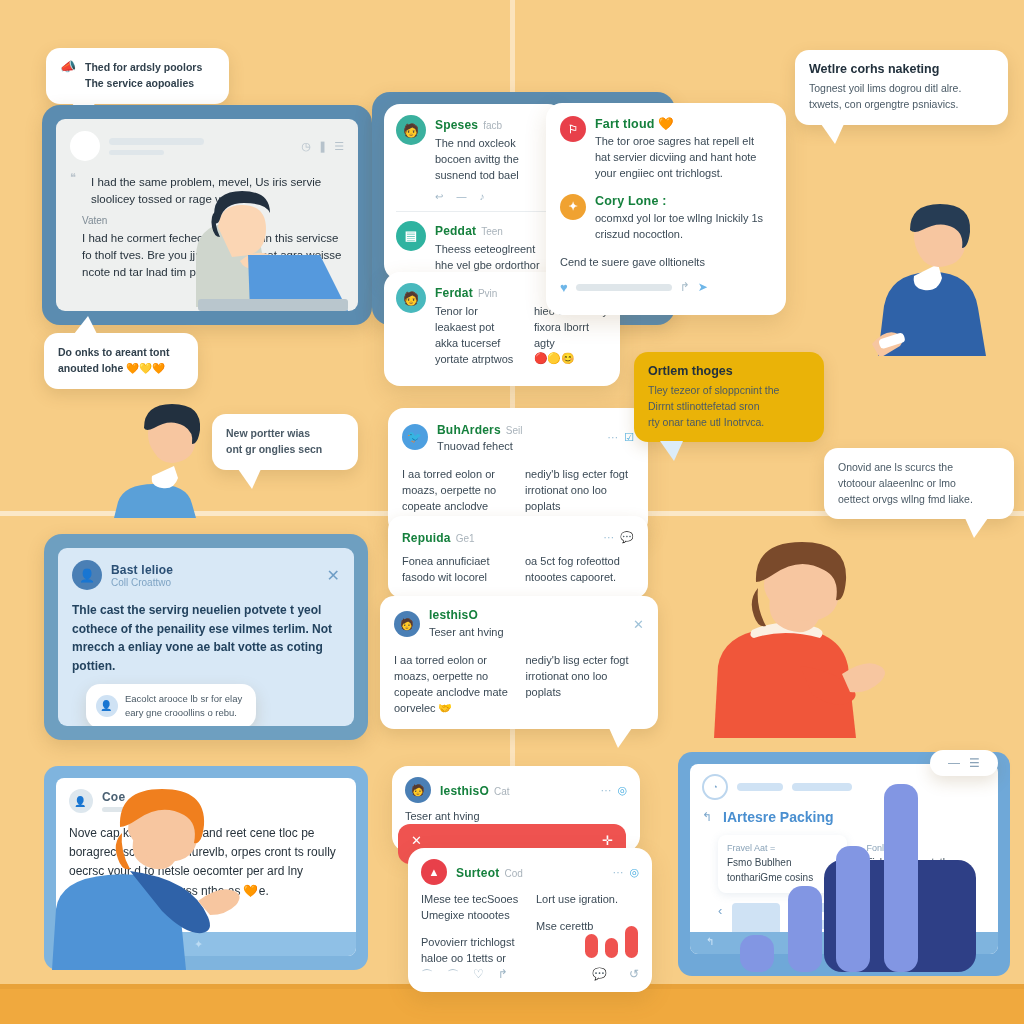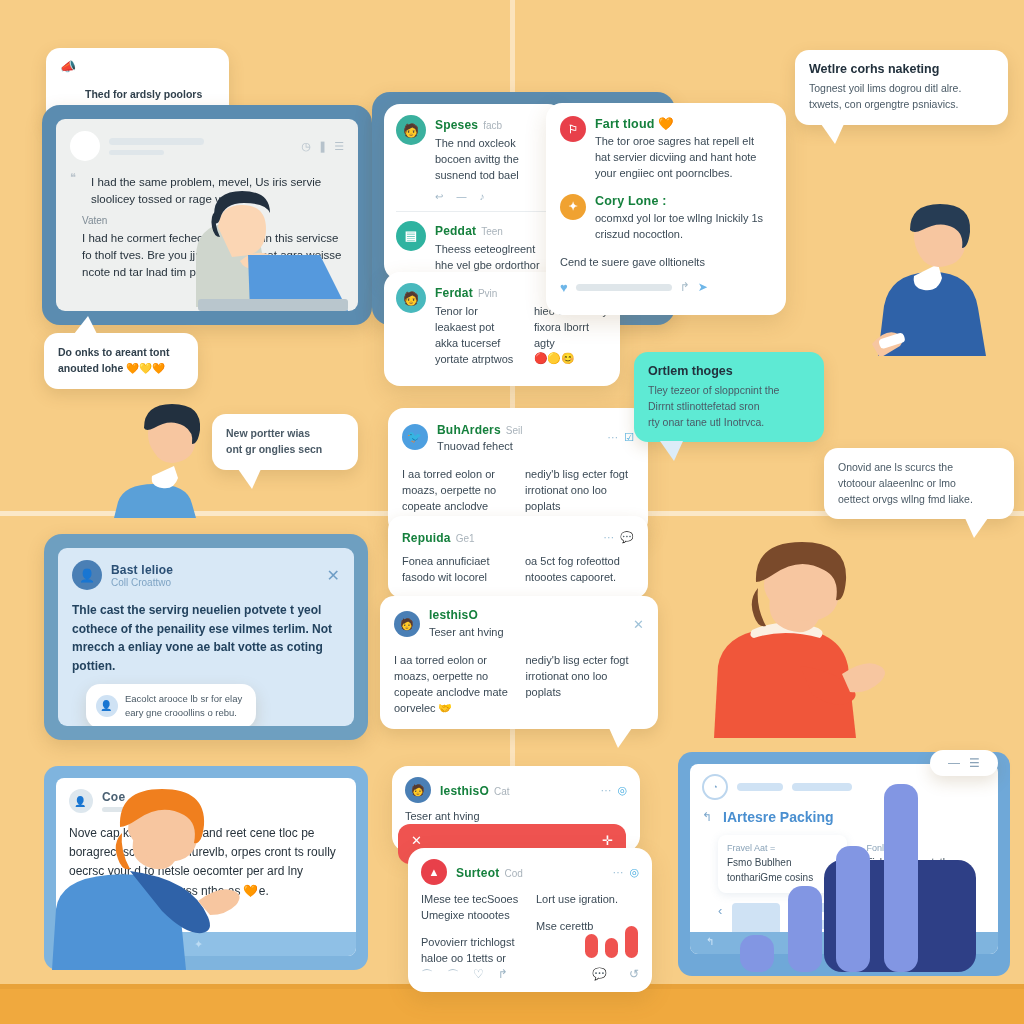--- a/index.html
+++ b/index.html
@@ -39,21 +39,21 @@
   .name{font-weight:bold;font-size:12px;color:#15803d;letter-spacing:.2px;}
   .handle{font-size:10px;color:#a9b3bb;margin-left:5px;}
   .body-txt{font-size:11px;line-height:1.45;color:#3b4a56;margin-top:3px;}
   .sub-txt{font-size:10px;color:#7e8b95;}
   .muted-bar{background:#dfe6ea;border-radius:4px;height:7px;}
   .hr{height:1px;background:#e9edf0;margin:9px 0;}
   .actions{display:flex;gap:13px;color:#9fb6c6;font-size:12px;margin-top:7px;}
 
   
   .bubble{position:absolute;background:#ffffff;border-radius:14px;padding:12px 14px;box-shadow:0 6px 16px rgba(130,95,40,.18);}
-  .bubble-blue{background:#5eead4;}
+  .bubble-blue{background:#eab308;}
   .bubble .tail{position:absolute;width:0;height:0;}
   .tail-bl{border-left:14px solid transparent;border-right:9px solid transparent;border-top:20px solid #fff;bottom:-19px;left:26px;}
   .tail-bl-blue{border-top-color:#dcecf8;}
   .tail-br{border-left:9px solid transparent;border-right:14px solid transparent;border-top:20px solid #fff;bottom:-19px;right:26px;}
   .tail-tl{border-left:14px solid transparent;border-right:9px solid transparent;border-bottom:18px solid #fff;top:-17px;left:30px;}
   .b-title{font-weight:bold;font-size:12.5px;color:#22313d;margin-bottom:5px;}
   .b-txt{font-size:10.5px;line-height:1.5;color:#4a5a66;}
 
   
   .person{position:absolute;}
@@ -72,21 +72,21 @@
 
   <div class="divider-h" style="top:511px"></div>
   <div class="divider-v" style="left:510px"></div>
   <div class="floor-bar"></div>
 
   <div class="bubble" style="left:46px;top:48px;width:155px;">
     <div class="tail tail-bl"></div>
     <div class="row" style="gap:7px;">
       <div style="flex:0 0 18px;font-size:13px;line-height:1;">📣</div>
       <div>
-        <div class="b-txt" style="color:#31414d;font-weight:600;margin-top:27px;">Thed for ardsly poolors</div>
+        <div class="b-txt" style="color:#31414d;font-weight:600;">Thed for ardsly poolors</div>
         <div class="b-txt" style="color:#31414d;font-weight:600;">The service aopoalies</div>
       </div>
     </div>
   </div>
 
   <div class="device monitor" style="left:42px;top:105px;width:302px;height:192px;">
     <div class="screen">
       <div style="padding:12px 14px;">
         <div class="row" style="align-items:center;">
           <div class="avatar" style="background:#fff;border:0;"></div>
@@ -174,21 +174,21 @@
         </div>
       </div>
     </div>
   </div>
 
   <div class="card" style="left:546px;top:103px;width:212px;height:186px;padding:13px 14px;">
     <div class="row">
       <div class="avatar av-red" style="width:26px;height:26px;flex:0 0 26px;font-size:11px;">⚐</div>
       <div style="flex:1;">
         <div class="name" style="font-size:12.5px;">Fart tloud 🧡</div>
-        <div class="body-txt">The tor oroe sagres hat repell elt hat servier dicviing and hant hote your engiiec ont poornclbes.</div>
+        <div class="body-txt">The tor oroe sagres hat repell elt hat servier dicviing and hant hote your engiiec ont trichlogst.</div>
       </div>
     </div>
     <div class="row" style="margin-top:12px;">
       <div class="avatar av-orange" style="width:26px;height:26px;flex:0 0 26px;font-size:11px;">✦</div>
       <div style="flex:1;">
         <div class="name" style="font-size:12.5px;">Cory Lone :</div>
         <div class="body-txt">ocomxd yol lor toe wllng Inickily 1s criszud nococtlon.</div>
       </div>
     </div>
     <div class="body-txt" style="margin-top:12px;">Cend te suere gave olltionelts</div>

